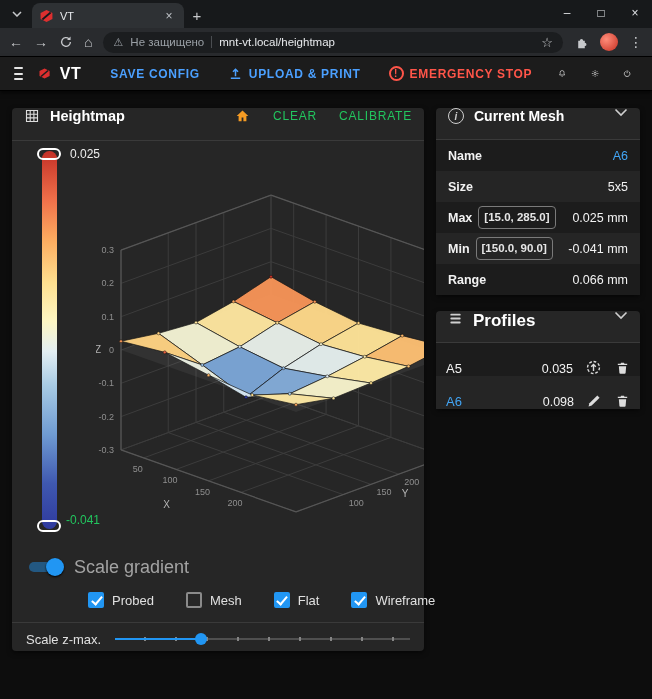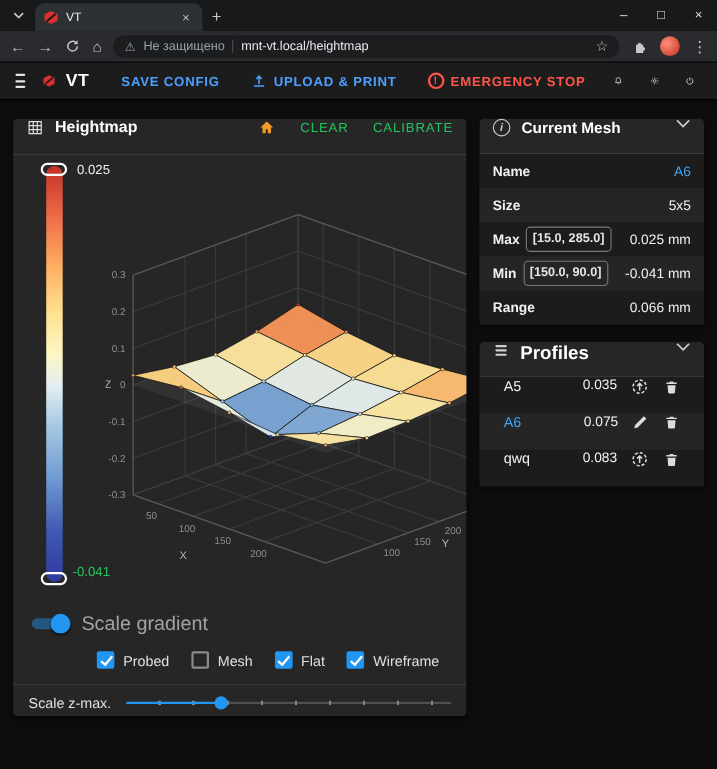--- a/index.html
+++ b/index.html
@@ -56,21 +56,21 @@
   .cb-max{position:absolute;left:58px;top:6px;font-size:12px;color:#eee}
   .cb-min{position:absolute;left:54px;top:372px;font-size:12px;color:#22c55e}
   #plot3d{position:absolute;left:84px;top:4px}
 
   .toggle-row{display:flex;align-items:center;gap:12px;padding-left:16px;height:24px}
   .switch{width:34px;height:14px;position:relative}
   .switch .track{position:absolute;top:2px;left:1px;right:1px;height:10px;border-radius:6px;background:rgba(33,150,243,.45)}
   .switch .knob{position:absolute;top:-2px;right:-2px;width:18px;height:18px;border-radius:50%;background:#2196f3;box-shadow:0 1px 2px #000}
   .toggle-label{font-size:18px;color:#a3a3a3}
 
-  .checkbox-row{display:flex;gap:20px;margin:13px 0 0 76px;align-items:center}
+  .checkbox-row{display:flex;gap:32px;margin:13px 0 0 76px;align-items:center}
   .cb-item{display:flex;gap:8px;align-items:center;font-size:13px;color:#e0e0e0}
   .cbx{width:16px;height:16px;border:2px solid #8a8a8a;border-radius:2px;position:relative;flex:0 0 auto}
   .cbx.checked{background:#2196f3;border-color:#2196f3}
   .cbx.checked::after{content:"";position:absolute;left:3.5px;top:-0.5px;width:4px;height:9px;border:solid #fff;border-width:0 2px 2px 0;transform:rotate(40deg)}
 
   .hr{height:1px;background:#3a3a3a;margin-top:14px}
   .slider-row{display:flex;align-items:center;padding:0 14px;height:32px;gap:14px}
   .slider-label{font-size:13px;color:#e0e0e0;white-space:nowrap}
   .slider{flex:1;position:relative;height:14px}
   .slider .track{position:absolute;top:6px;left:0;right:0;height:2px;background:#4f4f4f}
@@ -80,21 +80,21 @@
 
   .right-col{width:204px;display:flex;flex-direction:column;gap:16px}
   .mesh-row{height:31px;display:flex;align-items:center;padding:0 12px;font-size:12.5px}
   .rows>div:nth-child(odd){background:#1c1c1c}
   .rows>div:nth-child(even){background:#252525}
   .mesh-label{font-weight:bold;color:#f2f2f2}
   .chip{border:1px solid #7a7a7a;border-radius:4px;padding:2px 5px;margin-left:6px;font-size:11.5px;font-weight:bold;line-height:17px}
   .mesh-value{margin-left:auto;color:#f2f2f2}
   .accent{color:#42a5f5 !important}
 
-  .profile-row{height:33px;display:flex;align-items:flex-start;padding:0 22px;font-size:13px}
+  .profile-row{height:33px;display:flex;align-items:flex-end;padding:0 10px;font-size:13px}
   .p-name{width:56px;color:#f2f2f2}
   .p-value{margin-left:auto;margin-right:12px;font-size:12.5px;color:#f2f2f2}
   .p-actions{display:flex;gap:13px;align-items:center}
   .profile-row.active .p-name{color:#42a5f5}
 
   .circle-ic{width:16px;height:16px;border:1.4px solid #cfcfcf;border-radius:50%;font-size:10px;font-style:italic;font-weight:bold;color:#cfcfcf;display:flex;align-items:center;justify-content:center}
 </style>
 </head>
 <body>
 
@@ -416,44 +416,29 @@
               </svg>
 
             <svg width="15" height="16" viewBox="0 0 16 16">
                 <path d="M6.4 2.4h3.2l.5 1H13v1.4H3V3.4h3z" fill="#dcdcdc"></path>
                 <path d="M4.1 6h7.8l-.6 7.2a1 1 0 0 1-1 .8H5.7a1 1 0 0 1-1-.8z" fill="#dcdcdc"></path>
               </svg>
           </span>
         </div>
         <div class="profile-row active">
           <span class="p-name">A6</span>
-          <span class="p-value">0.075</span>
+          <span class="p-value">0.098</span>
           <span class="p-actions">
 
             <svg class="ic-edit" width="16" height="16" viewBox="0 0 16 16">
                 <path d="M2.6 13.4l.8-3.1 7.9-7.9 2.3 2.3-7.9 7.9z" fill="#dcdcdc"></path>
               </svg>
             <svg width="15" height="16" viewBox="0 0 16 16">
                 <path d="M6.4 2.4h3.2l.5 1H13v1.4H3V3.4h3z" fill="#dcdcdc"></path>
                 <path d="M4.1 6h7.8l-.6 7.2a1 1 0 0 1-1 .8H5.7a1 1 0 0 1-1-.8z" fill="#dcdcdc"></path>
               </svg>
           </span>
         </div>
-        <div class="profile-row">
-          <span class="p-name">qwq</span>
-          <span class="p-value">0.083</span>
-          <span class="p-actions">
-            <svg class="ic-load" width="17" height="17" viewBox="0 0 16 16">
-                <circle cx="8" cy="8" r="5.6" fill="none" stroke="#dcdcdc" stroke-width="1.3" stroke-dasharray="2.6 1.7"></circle>
-                <path d="M8 11.2V5.4M5.8 7.4 8 5.2l2.2 2.2" fill="none" stroke="#dcdcdc" stroke-width="1.3"></path>
-              </svg>
-
-            <svg width="15" height="16" viewBox="0 0 16 16">
-                <path d="M6.4 2.4h3.2l.5 1H13v1.4H3V3.4h3z" fill="#dcdcdc"></path>
-                <path d="M4.1 6h7.8l-.6 7.2a1 1 0 0 1-1 .8H5.7a1 1 0 0 1-1-.8z" fill="#dcdcdc"></path>
-              </svg>
-          </span>
-        </div>
       </div>
     </div>
 
   </div>
 </div>
 
 </body></html>

